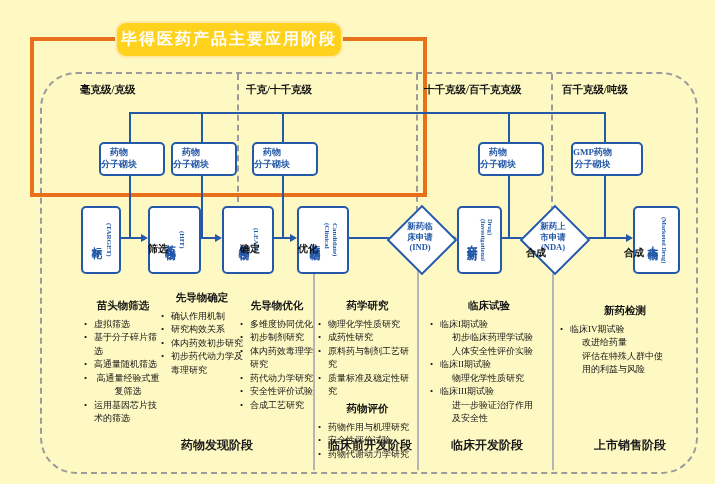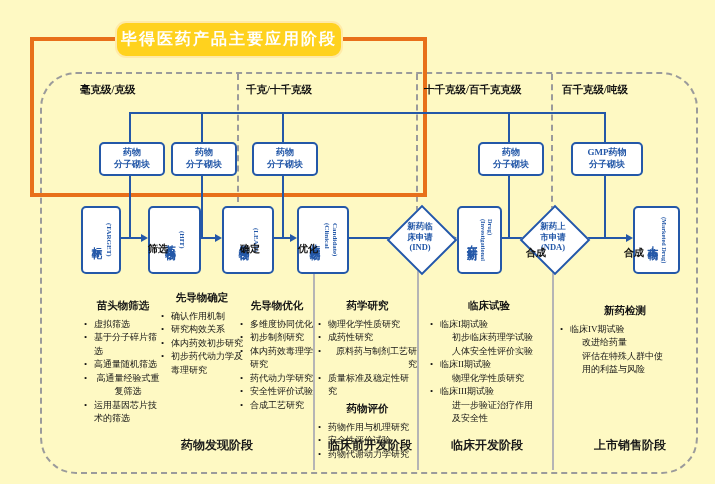--- a/index.html
+++ b/index.html
@@ -18,21 +18,21 @@
              color:#ffffff;font-weight:bold;font-size:16px;letter-spacing:2px;}
   
   .scale-label{font-weight:bold;font-size:10.5px;color:#111;white-space:nowrap;z-index:3;}
   
   .hline{height:2px;background:#2458a8;z-index:3;}
   .vline{width:2px;background:#2458a8;z-index:3;}
   .arr{width:0;height:0;border-top:4px solid transparent;border-bottom:4px solid transparent;
        border-left:7px solid #2458a8;z-index:3;}
   
   .bb-box{border:2px solid #2458a8;border-radius:5px;background:#fff;z-index:4;
-          display:flex;align-items:center;justify-content:center;text-align:center;
+          display:flex;align-items:center;justify-content:flex-start;text-align:center;
           color:#2458a8;font-weight:bold;font-size:9px;line-height:1.3;white-space:pre-line;}
   
   .mid-box{border:2px solid #2458a8;border-radius:5px;background:#fff;z-index:4;
            display:flex;flex-direction:row;align-items:center;justify-content:center;gap:1px;
            color:#2458a8;font-weight:bold;}
   .mid-box .zh{writing-mode:vertical-rl;font-size:10.5px;letter-spacing:1.5px;}
   .mid-box .en{writing-mode:vertical-lr;font-size:7px;white-space:pre-line;line-height:1.15;letter-spacing:0;}
   .mid-box .en.tiny{font-size:6.3px;}
   
   .diamond{width:46px;height:46px;border:2px solid #2458a8;background:#fff;
@@ -187,21 +187,21 @@
       <li class="bullet" style="white-space: pre-line;">安全性评价试验</li>
       <li class="bullet" style="white-space: pre-line;">合成工艺研究</li>
     </ul>
   </div>
 
   <div class="abs col" style="left:318px;top:298px;width:99px;">
     <div class="hdr" style="white-space: pre-line;">药学研究</div>
     <ul>
       <li class="bullet" style="white-space: pre-line;">物理化学性质研究</li>
       <li class="bullet" style="white-space: pre-line;">成药性研究</li>
-      <li class="bullet" style="white-space: pre-line; text-align: right;">原料药与制剂工艺研究</li>
+      <li class="bullet" style="white-space: pre-line;">原料药与制剂工艺研究</li>
       <li class="bullet" style="white-space: pre-line;">质量标准及稳定性研究</li>
     </ul>
     <div class="hdr" style="margin-top: 2px; white-space: pre-line;">药物评价</div>
     <ul>
       <li class="bullet" style="white-space: pre-line;">药物作用与机理研究</li>
       <li class="bullet" style="white-space: pre-line;">安全性评价试验</li>
       <li class="bullet" style="white-space: pre-line;">药物代谢动力学研究</li>
     </ul>
   </div>
 

